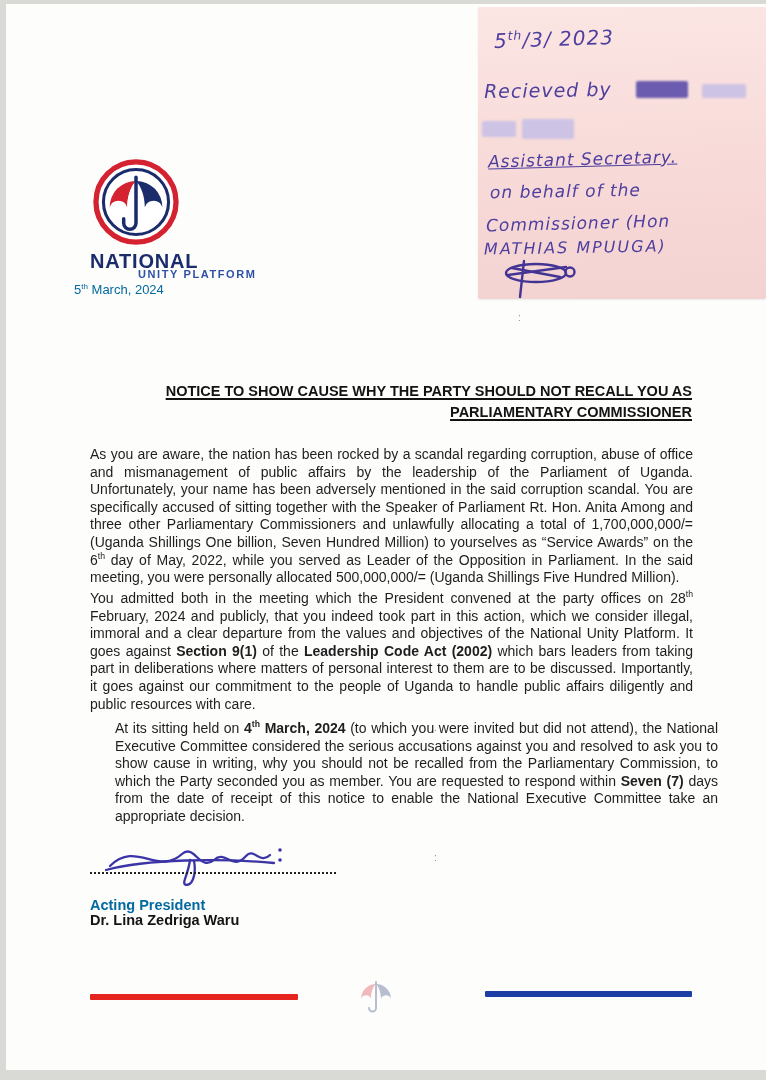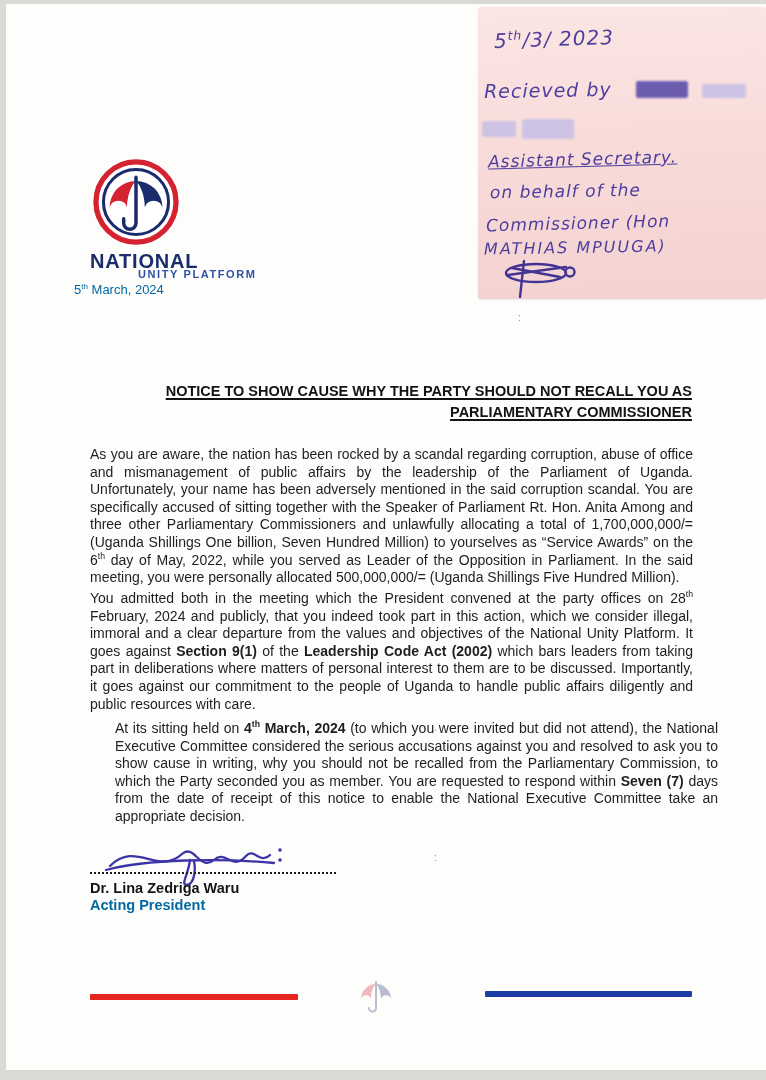--- a/index.html
+++ b/index.html
@@ -59,21 +59,21 @@
     text-align:justify;
   }
   sup { font-size:62%; vertical-align:super; line-height:0; }
   .p1 { top:414px;margin-top:28px; } .p2 { top:586px; } .p3 { top:716px;margin-left:25px; }
   
   .sig-svg { position:absolute; left:96px; top:834px; }
   .dotline {
     position:absolute; left:84px; top:856px; width:246px; height:14px;
     border-bottom:2.6px dotted #1f1f1f;
   }
-  .sig-name { position:absolute; left:84px; top:876px; font-size:14.5px; font-weight:bold; color:#141414; }
+  .sig-name { position:absolute; left:84px; top:908px; font-size:14.5px; font-weight:bold; color:#141414; }
   .sig-title { position:absolute; left:84px; top:893px; font-size:14.5px; font-weight:bold; color:#0369a1; }
   
   .bar { position:absolute; height:6px; border-radius:1px; }
   .bar.red  { left:84px; top:990px; width:208px; background:#e6241f; }
   .bar.blue { left:479px; top:987px; width:207px; background:#1d3ea4; }
   .footer-umbrella { position:absolute; left:352px; top:974px; opacity:0.3; }
   
   .speck { position:absolute; color:#8a8a8a; font-size:10px; }
 </style>
 </head>

